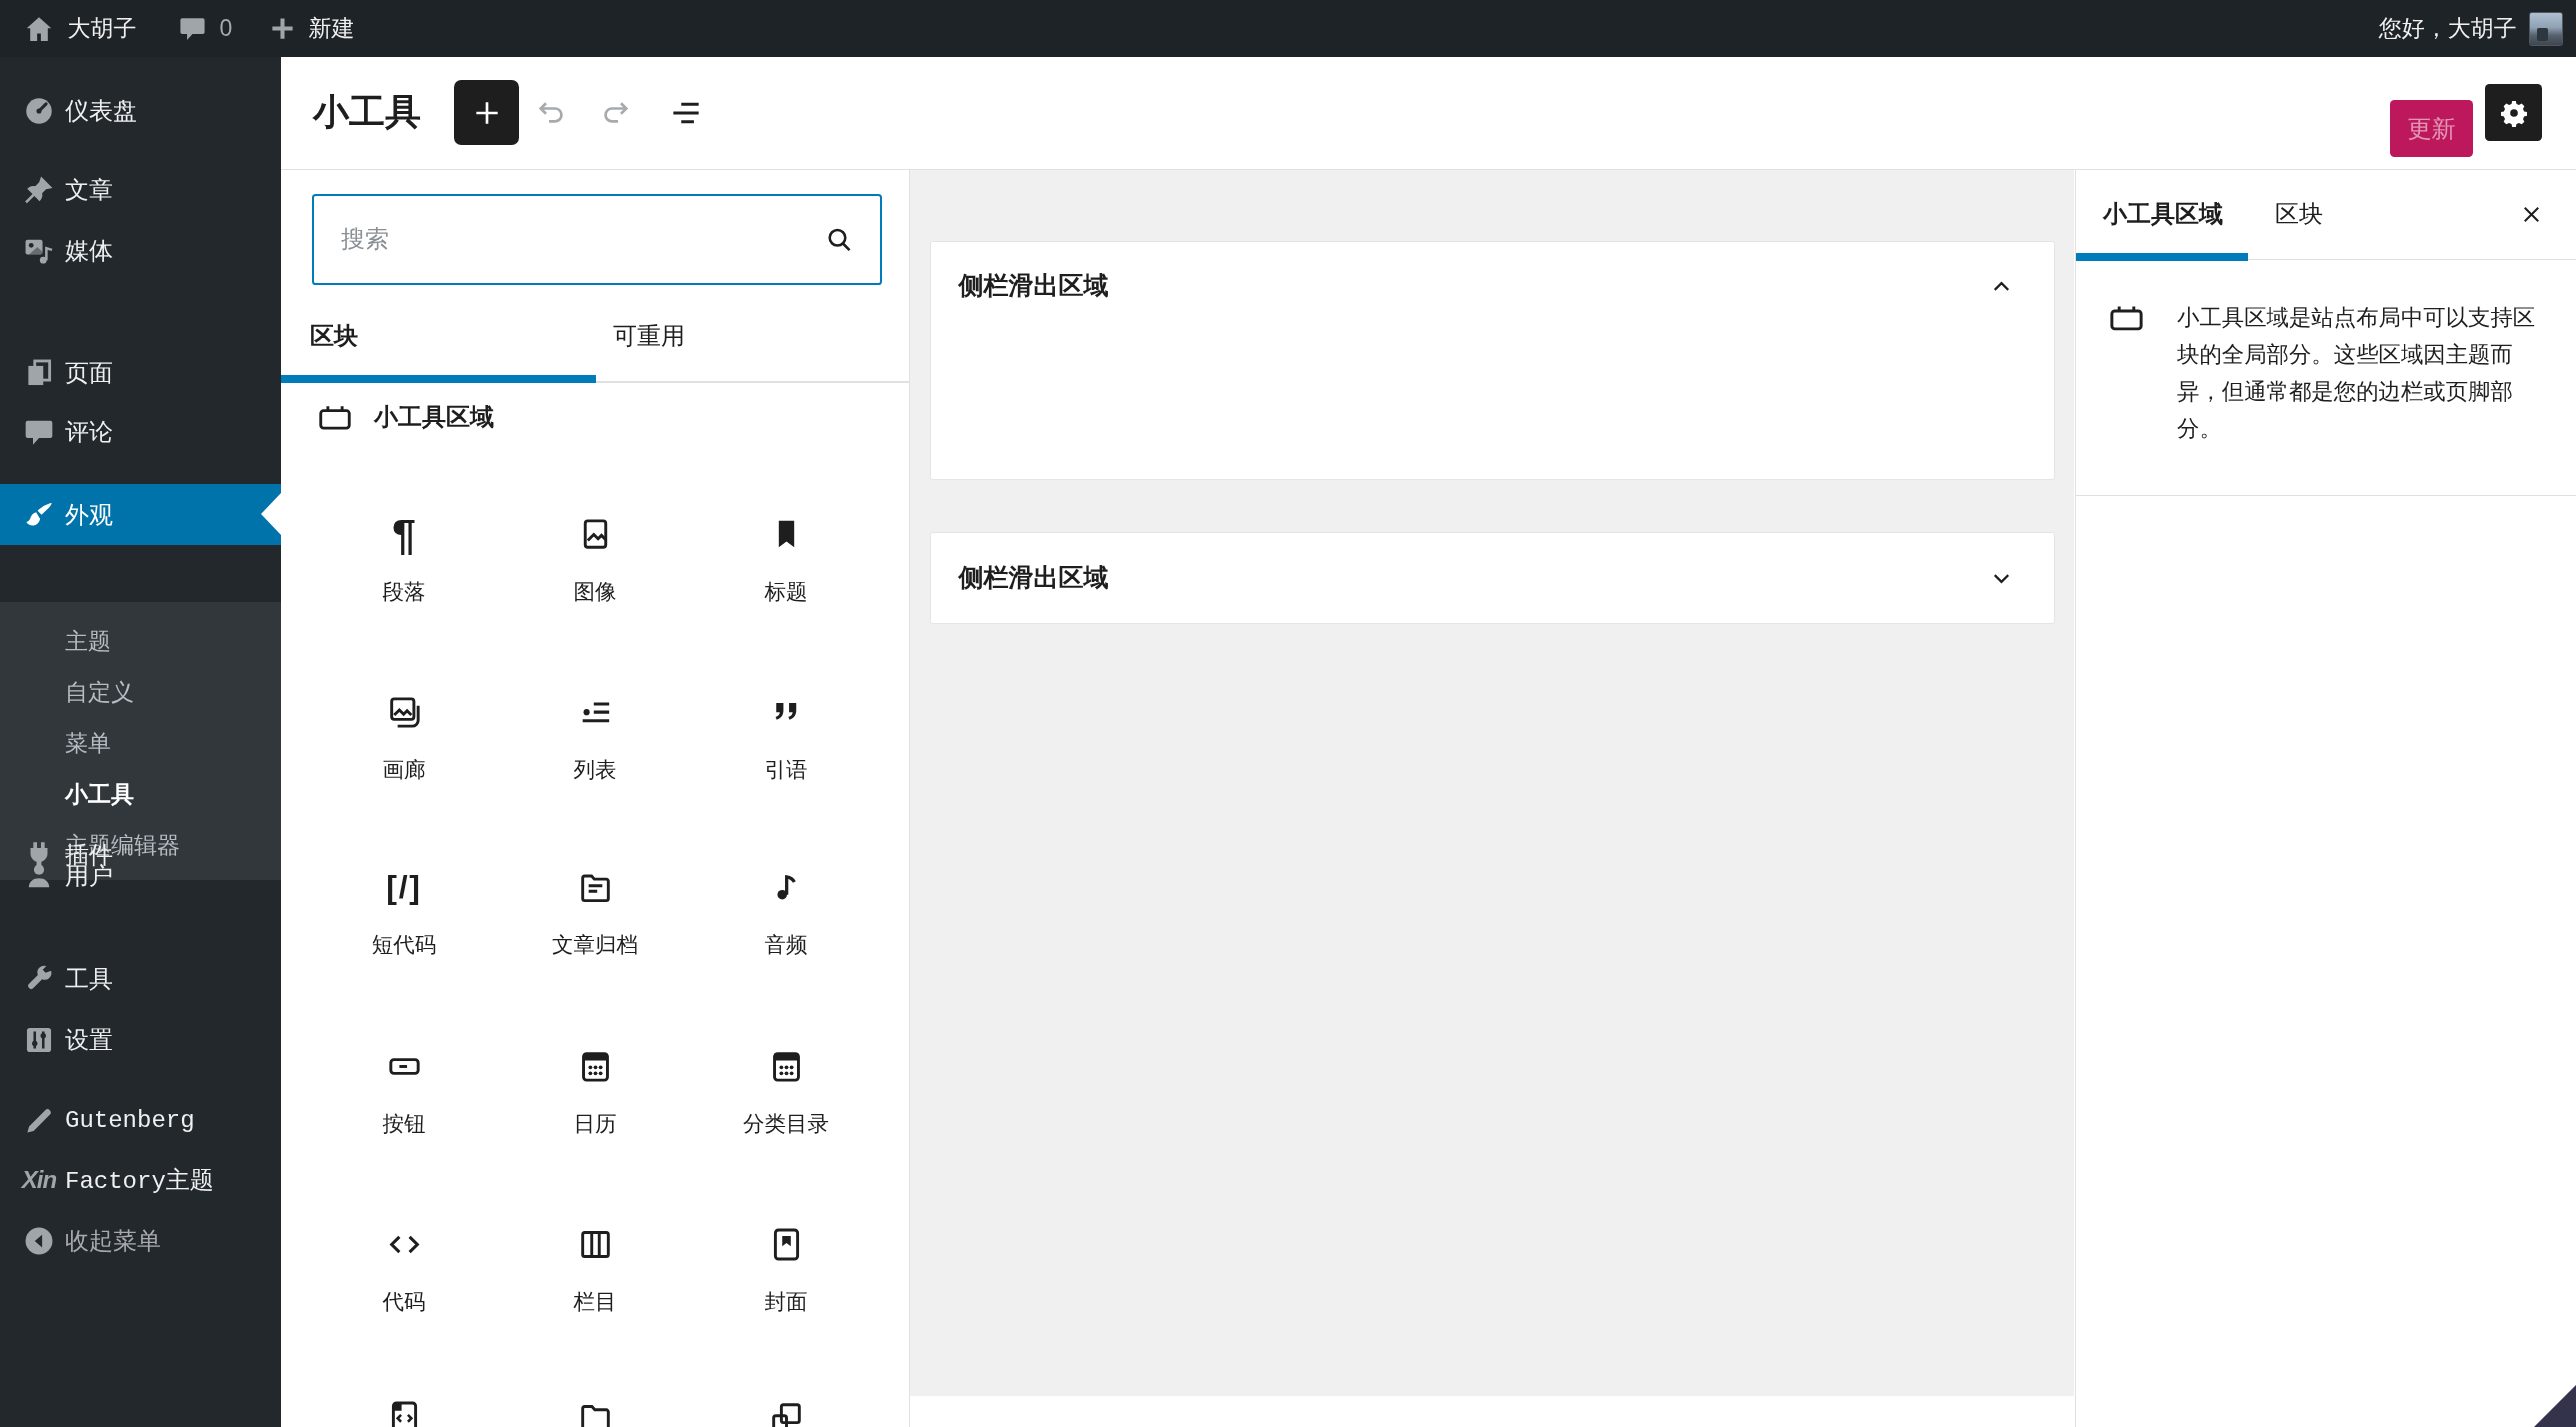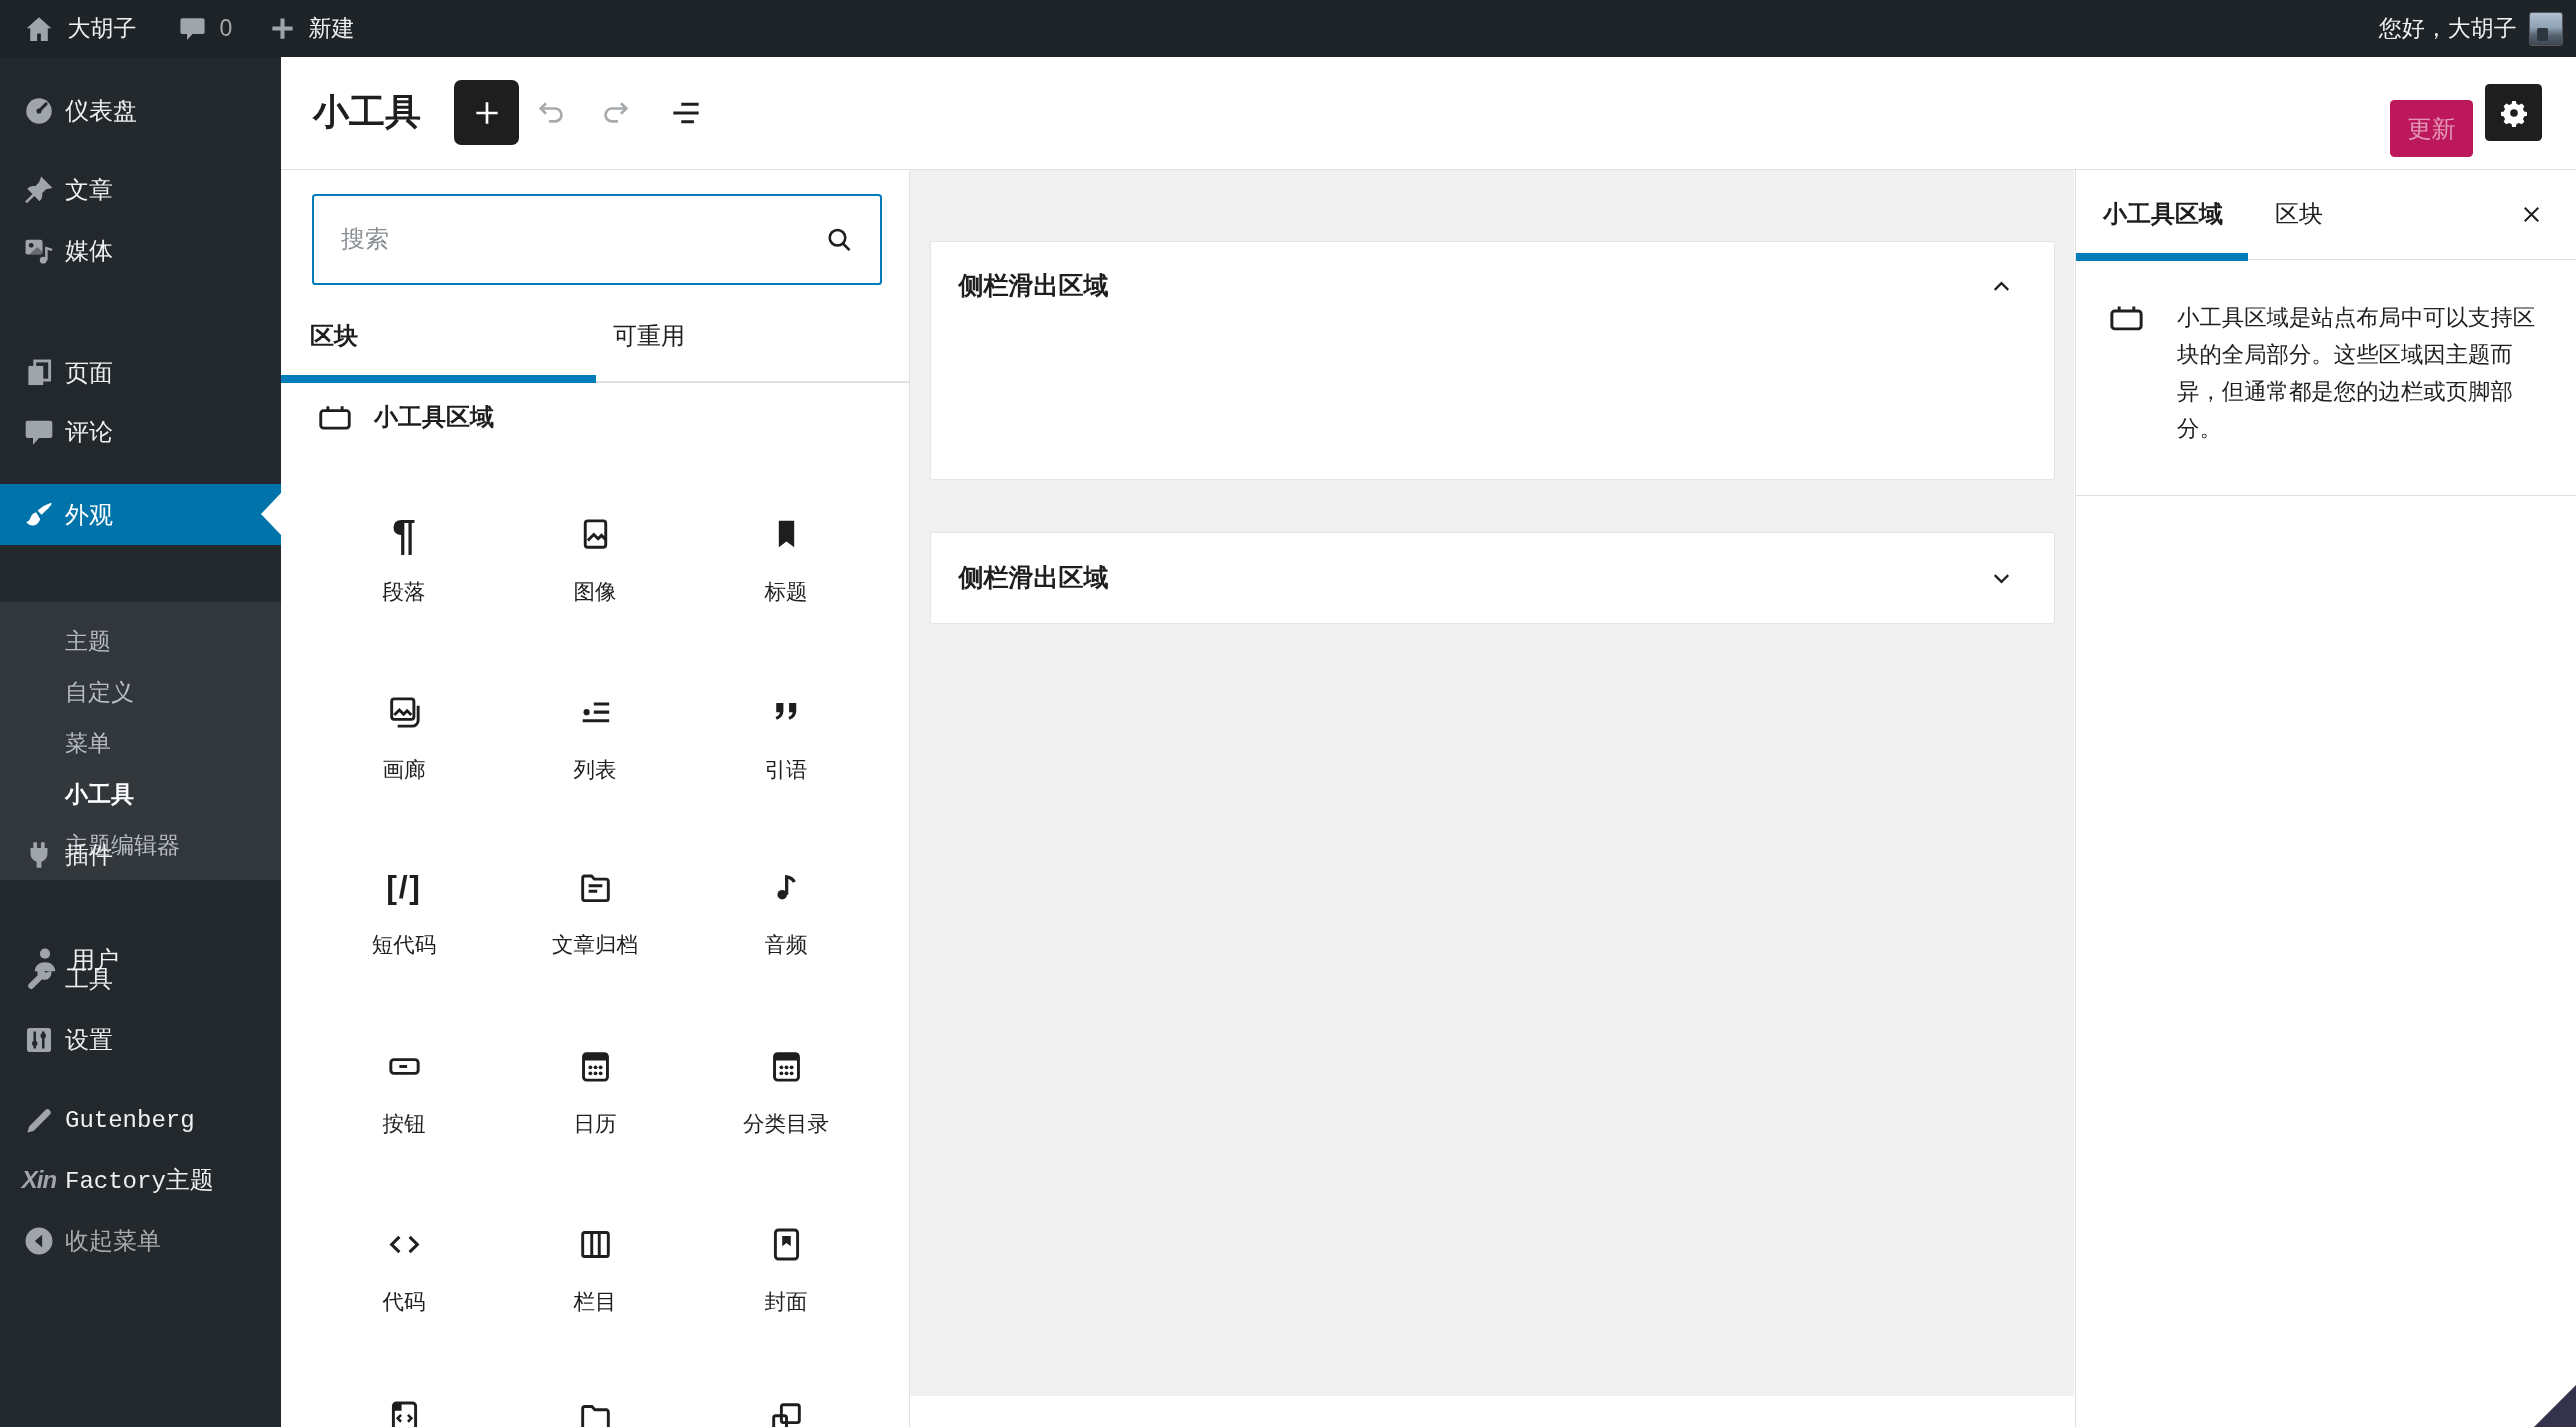--- a/index.html
+++ b/index.html
@@ -187,21 +187,21 @@
 
     <div class="mi" style="top:767px;">
       <span class="micon">
         <svg width="34" height="34" viewBox="0 0 24 24">
             <path d="M8 3 h2.6 v4 h2.8 V3 H16 v4 h2 v4 c0 2.7-1.8 5-4.3 5.8 V21 h-3.4 v-4.2 C7.8 16 6 13.7 6 11 V7 h2 z" fill="#a0a5aa"></path>
           </svg>
       </span>
       <span class="mlabel">插件</span>
     </div>
 
-    <div class="mi" style="top:872px;margin-left:6px;">
+    <div class="mi" style="top:788px;">
       <span class="micon">
         <svg width="34" height="34" viewBox="0 0 24 24">
             <circle cx="12" cy="7.5" r="3.6" fill="#a0a5aa"></circle>
             <path d="M4.8 20 c0-4 3.2-6.4 7.2-6.4 s7.2 2.4 7.2 6.4 z" fill="#a0a5aa"></path>
           </svg>
       </span>
       <span class="mlabel">用户</span>
     </div>
 
     <div class="mi" style="top:891px;">

